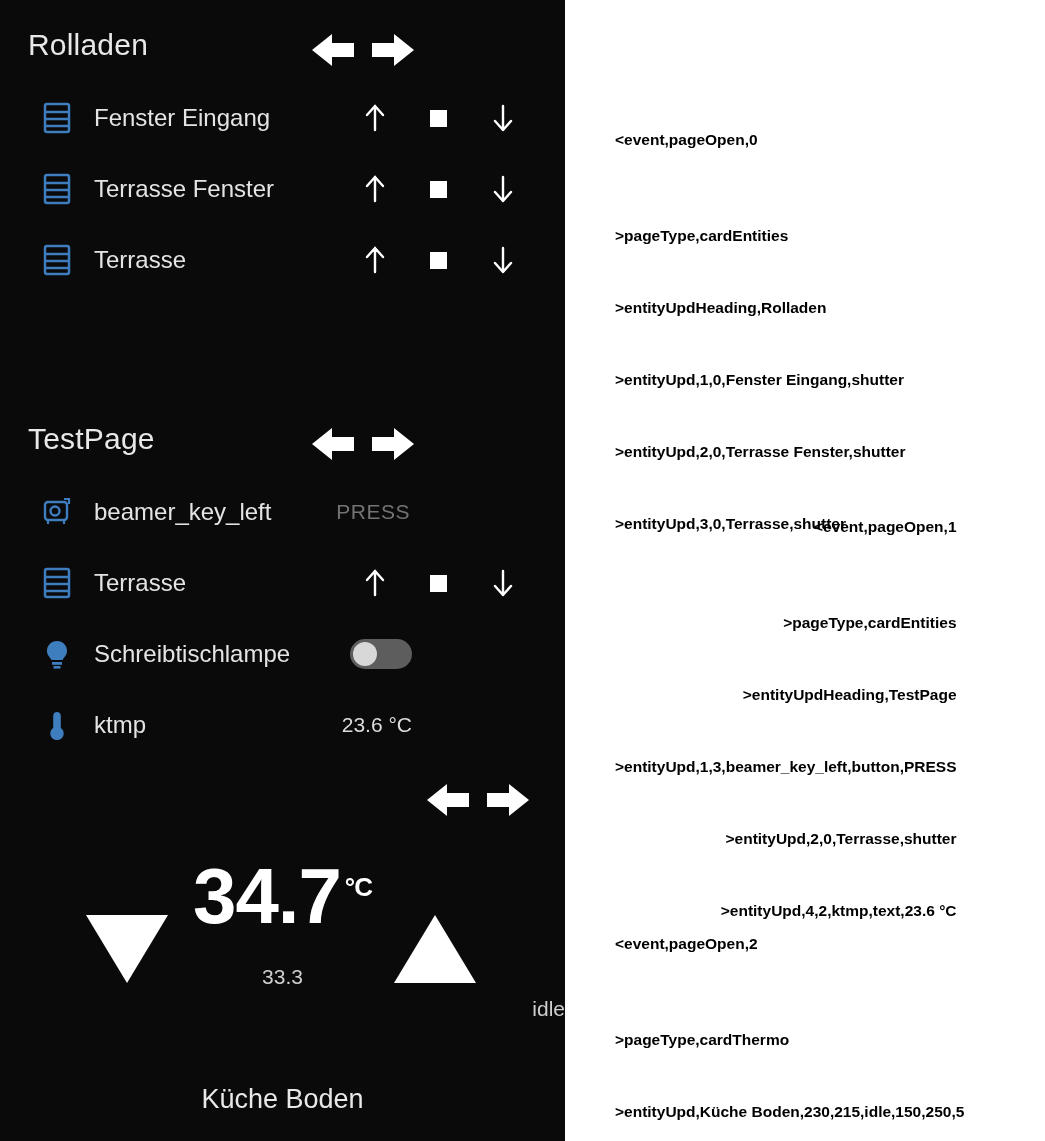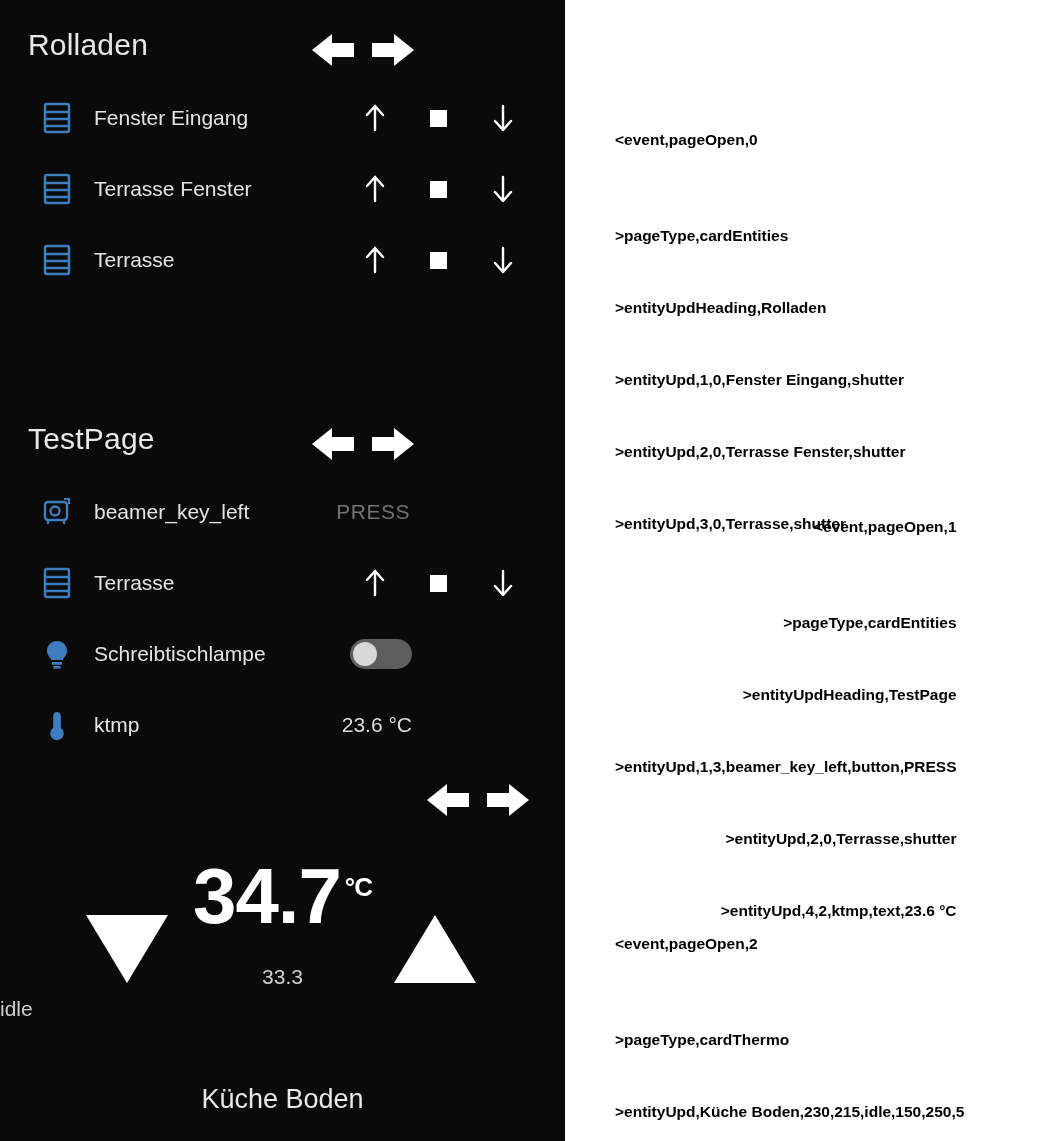--- a/index.html
+++ b/index.html
@@ -82,21 +82,21 @@
     top: 50%;
     transform: translateY(-50%);
     width: 30px;
     height: 32px;
   }
   .row .label {
     position: absolute;
     left: 94px;
     top: 50%;
     transform: translateY(-50%);
-    font-size: 21px;
+    font-size: 24px;
     color: #e4e4e4;
     white-space: nowrap;
   }
   .shutter-ctrls {
     position: absolute;
     left: 350px;
     top: 50%;
     transform: translateY(-50%);
     width: 180px;
     height: 34px;
@@ -194,21 +194,21 @@
     top: 134px;
     text-align: center;
     font-size: 21px;
     color: #cfcfcf;
   }
   .temp-state {
     position: absolute;
     left: 0;
     right: 0;
     top: 166px;
-    text-align: left;
+    text-align: right;
     font-size: 21px;
     color: #cfcfcf;
   }
   .tri {
     position: absolute;
     width: 0;
     height: 0;
   }
   .tri-down {
     left: 86px;

